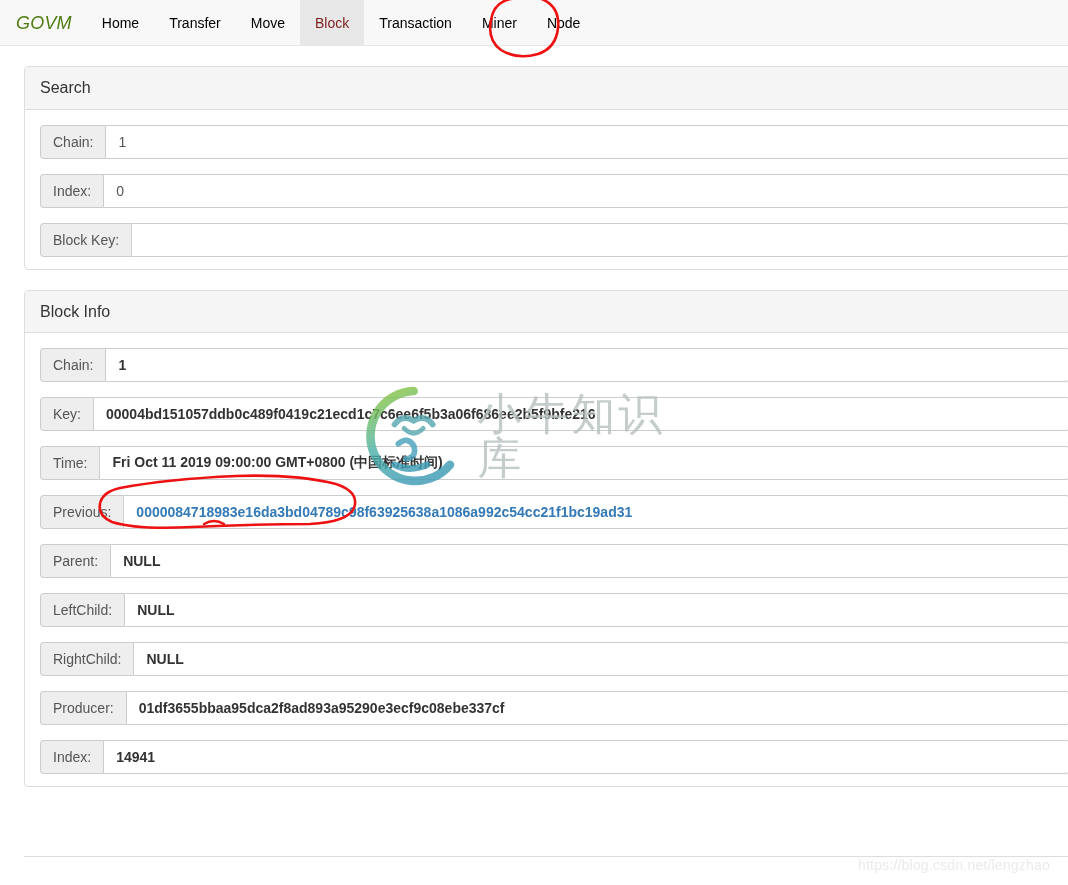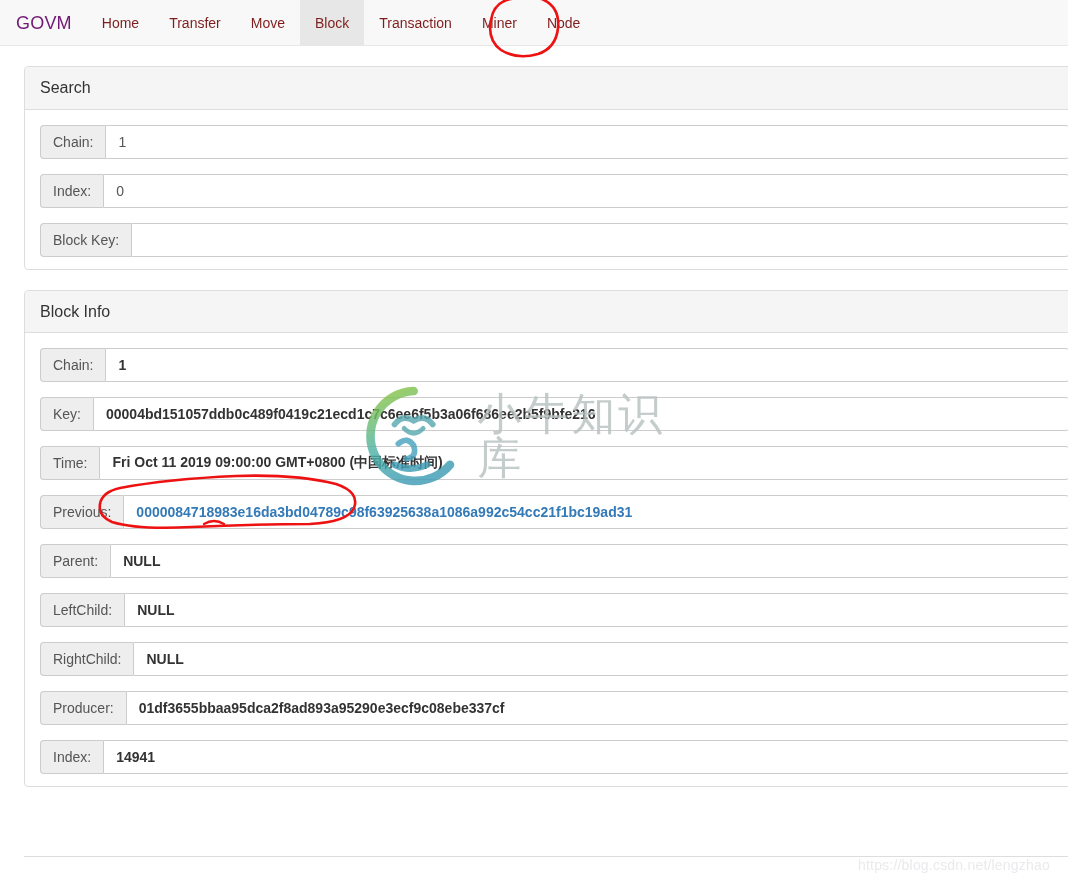--- a/index.html
+++ b/index.html
@@ -24,31 +24,32 @@
     background: #f8f8f8;
     border-bottom: 1px solid #e7e7e7;
     display: flex;
     align-items: stretch;
     padding-left: 16px;
     z-index: 3;
   }
   .brand {
     display: flex; align-items: center;
     font-size: 18px;
-    color: #701a75;
+    color: #4d7c0f;
     padding: 0 15px 0 0;
     letter-spacing: .2px;
     line-height: 1;
+    font-style: italic;
   }
   .nav-items { display: flex; align-items: stretch; }
   .nav-item {
     display: flex; align-items: center;
     padding: 0 15px;
     font-size: 14px;
-    color: #7f1d1d;
+    color: #000000;
     white-space: nowrap;
     cursor: pointer;
     text-decoration: none;
   }
   .nav-item.active {
     background: #e7e7e7;
     color: #7f1d1d;
   }
 
   

